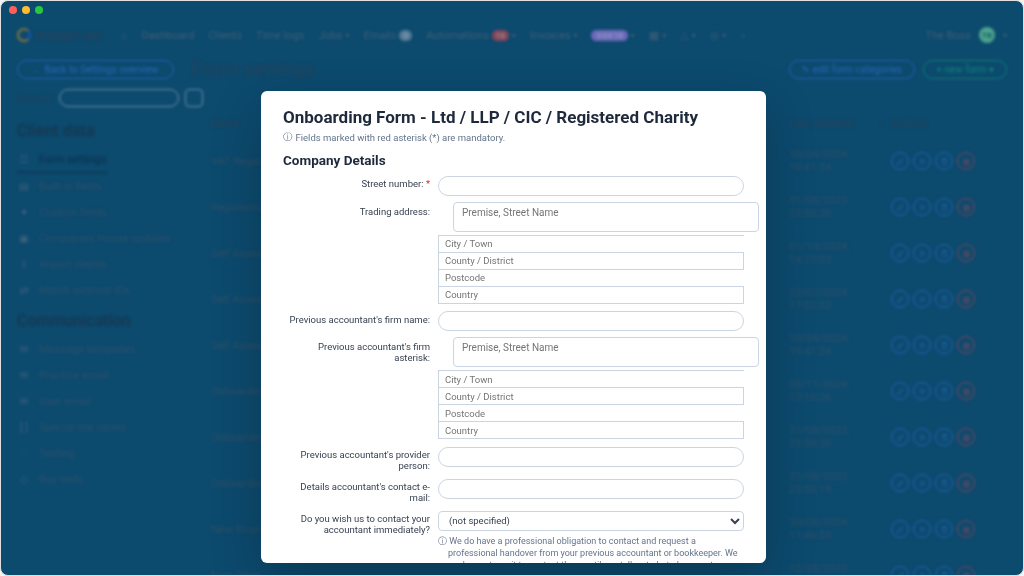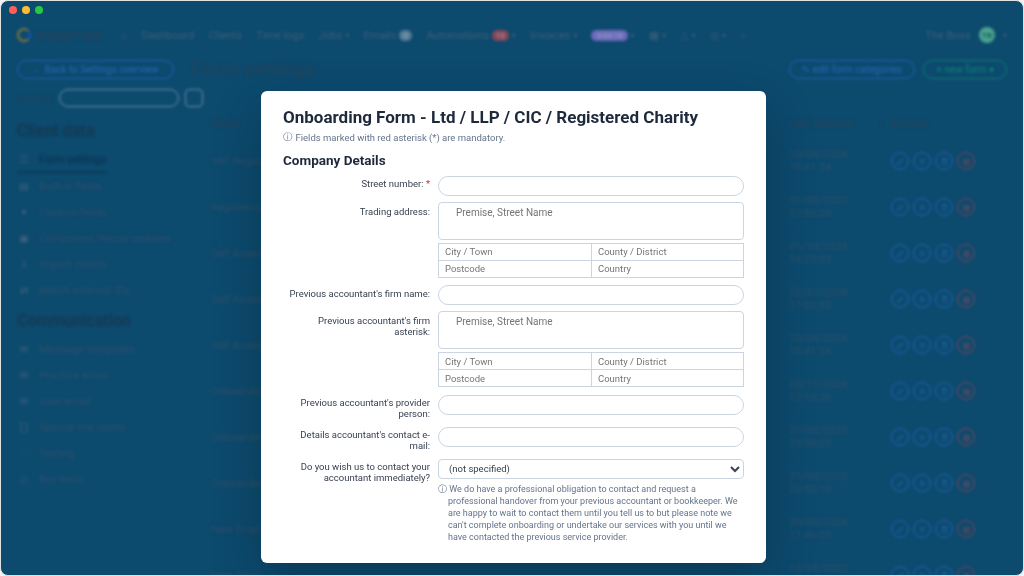--- a/index.html
+++ b/index.html
@@ -56,22 +56,22 @@
   
   .modal { position: absolute; top: 90px; left: 260px; width: 505px; height: 472px; background: #fff; border-radius: 6px; box-shadow: 0 18px 50px rgba(0,0,0,.22); padding: 16px 22px 14px; overflow: hidden; }
   .modal h2 { font-size: 17px; color: #1e293b; font-weight: 700; margin-bottom: 4px; }
   .mandatory { font-size: 9.5px; color: #64748b; display: flex; align-items: center; gap: 3px; margin-bottom: 8px; }
   .modal h3 { font-size: 13.5px; font-weight: 700; color: #1e293b; margin: 6px 0; }
   .frow { display: flex; align-items: flex-start; margin-bottom: 6px; }
   .flabel { width: 155px; text-align: right; font-size: 9.5px; color: #374151; padding-right: 8px; padding-top: 4px; }
   .flabel .req { color: #dc2626; }
   .finput { flex: 1; }
   .tin { width: 100%; height: 20px; border: 1px solid #cbd5e1; border-radius: 10px; font-size: 10px; padding: 0 8px; }
-  .tarea { width: 100%; height: 38px; border: 1px solid #cbd5e1; border-radius: 4px; font-size: 10px; padding: 4px 17px; resize: none; color: #94a3b8; }
-  .addr-grid { display: grid; grid-template-columns: 1fr 1fr; }
+  .tarea { width: 100%; height: 30px; border: 1px solid #cbd5e1; border-radius: 4px; font-size: 10px; padding: 4px 8px; resize: none; color: #94a3b8; margin-left: 15px; }
+  .addr-grid { display: grid; grid-template-columns: 1fr; }
   .addr-grid input { height: 18px; border: 1px solid #cbd5e1; font-size: 9.5px; padding: 0 6px; color: #94a3b8; margin-top: -1px; }
   .addr-grid input:nth-child(odd) { border-right: none; }
   .sel { width: 100%; height: 20px; border: 1px solid #cbd5e1; border-radius: 4px; font-size: 9.5px; padding: 0 6px; background: #fff; color: #374151; }
   .info { font-size: 9px; color: #64748b; line-height: 1.35; padding-left: 10px; text-indent: -10px; }
   .info::before { content: "ⓘ "; }
   .caret { font-size: 8px; }
 </style>
 </head>
 <body>
 

